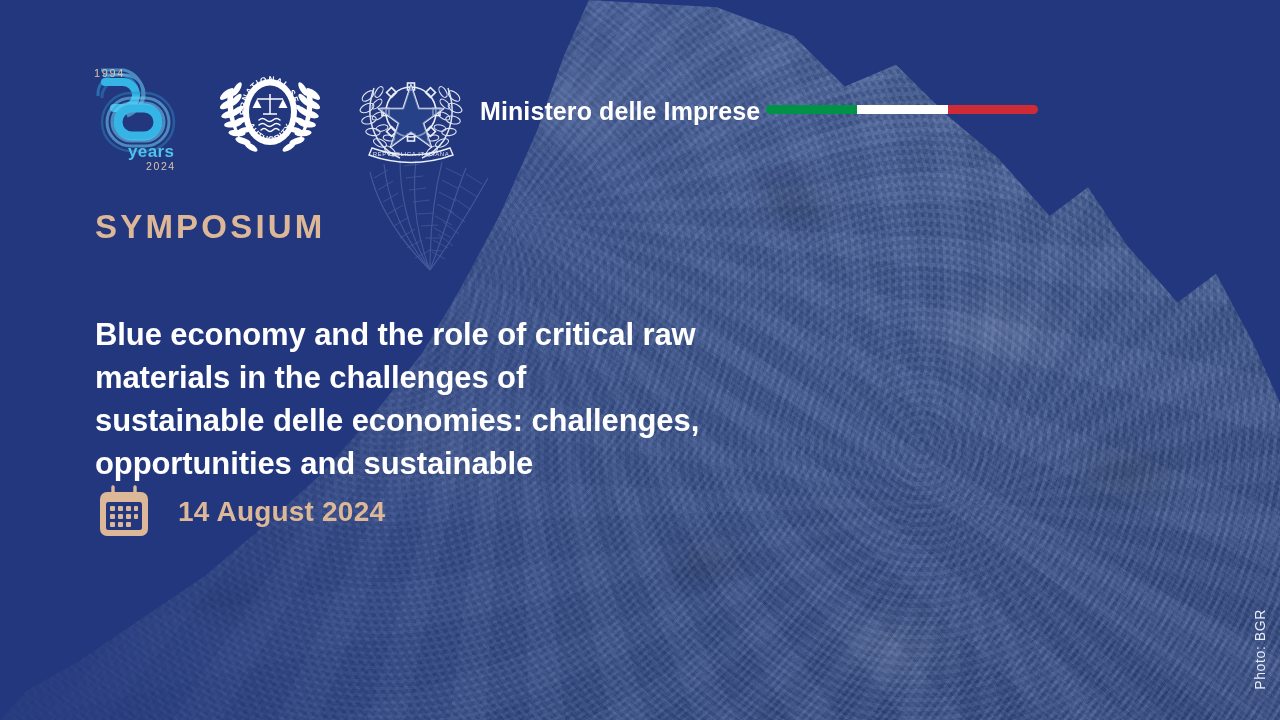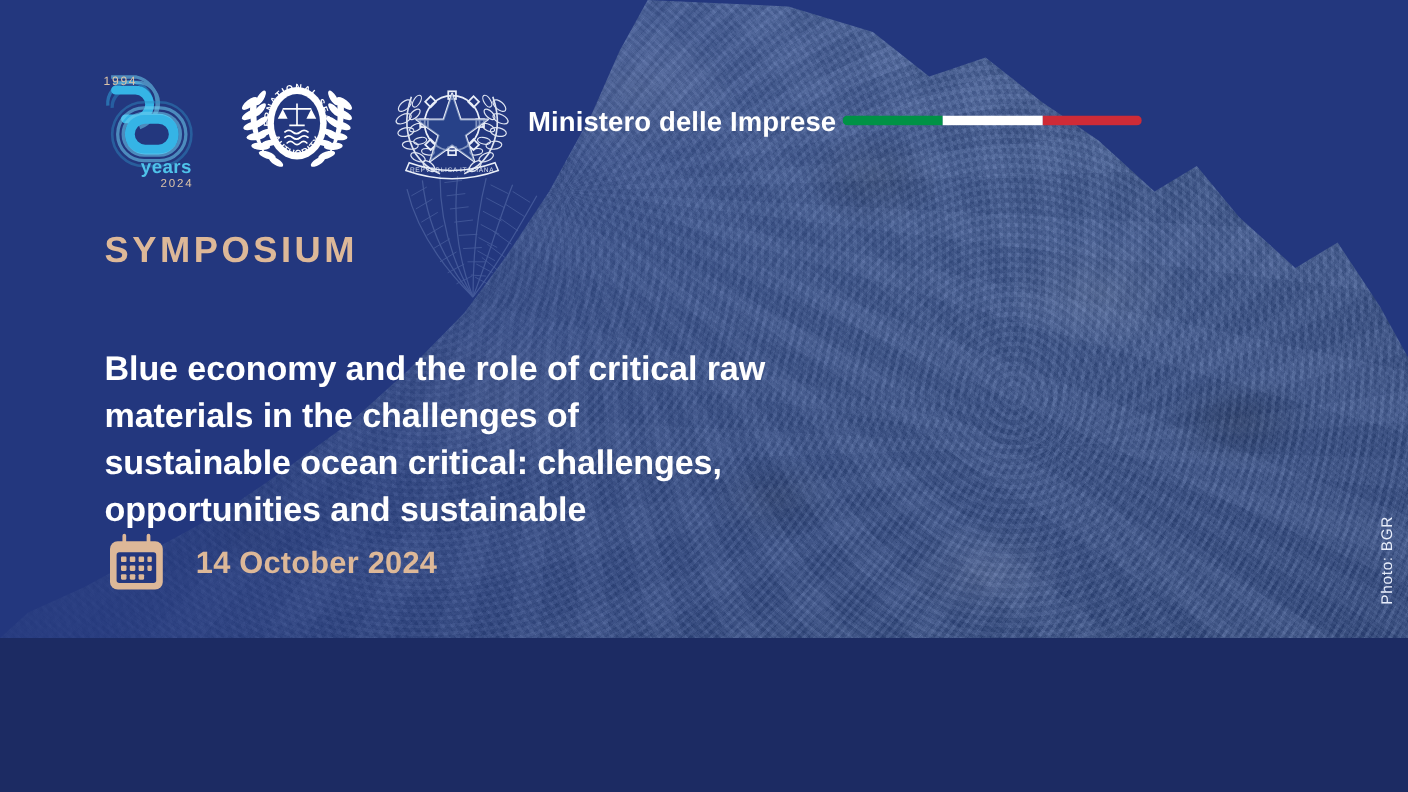--- a/index.html
+++ b/index.html
@@ -3,21 +3,21 @@
 <meta charset="utf-8">
 <style>
   html, body {
     margin: 0;
     padding: 0;
     background: #1c2b63;
   }
   .stage {
     position: relative;
     width: 1280px;
-    height: 580px;
+    height: 720px;
     overflow: hidden;
     background: #23377e;
     font-family: "Liberation Sans", sans-serif;
   }
 
   
   .bg-photo {
     position: absolute;
     inset: 0;
     
@@ -386,21 +386,21 @@
         <span style="background:#ce2b37"></span>
       </div>
     </div>
   </div>
 
   <div class="kicker">SYMPOSIUM</div>
 
   <div class="title">
     <div>Blue economy and the role of critical raw</div>
     <div>materials in the challenges of</div>
-    <div>sustainable ocean critical: challenges,</div>
+    <div>sustainable delle economies: challenges,</div>
     <div>opportunities and sustainable</div>
   </div>
 
   <div class="date-row">
     <svg class="cal-icon" viewBox="0 0 56 56">
       <rect x="4" y="8" width="48" height="44" rx="7" fill="#ddb898"></rect>
       <rect x="10" y="18" width="36" height="28" rx="2.5" fill="#23377e"></rect>
       <g stroke="#ddb898" stroke-width="3.4" stroke-linecap="round" fill="none">
         <line x1="17" y1="3" x2="17" y2="12"></line>
         <line x1="39" y1="3" x2="39" y2="12"></line>
@@ -412,18 +412,18 @@
         <rect x="38" y="22" width="4" height="5" rx="1"></rect>
         <rect x="14" y="30" width="5" height="5" rx="1"></rect>
         <rect x="22" y="30" width="5" height="5" rx="1"></rect>
         <rect x="30" y="30" width="5" height="5" rx="1"></rect>
         <rect x="38" y="30" width="4" height="5" rx="1"></rect>
         <rect x="14" y="38" width="5" height="5" rx="1"></rect>
         <rect x="22" y="38" width="5" height="5" rx="1"></rect>
         <rect x="30" y="38" width="5" height="5" rx="1"></rect>
       </g>
     </svg>
-    <div class="date-text">14 October 2024</div>
+    <div class="date-text">14 August 2024</div>
   </div>
 
   <div class="credit">Photo: BGR</div>
 
 </div>
 
 </body></html>

